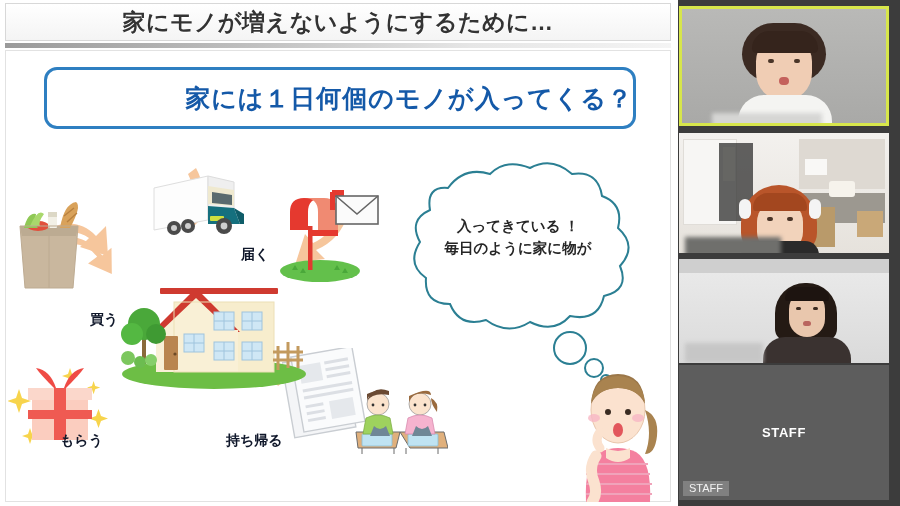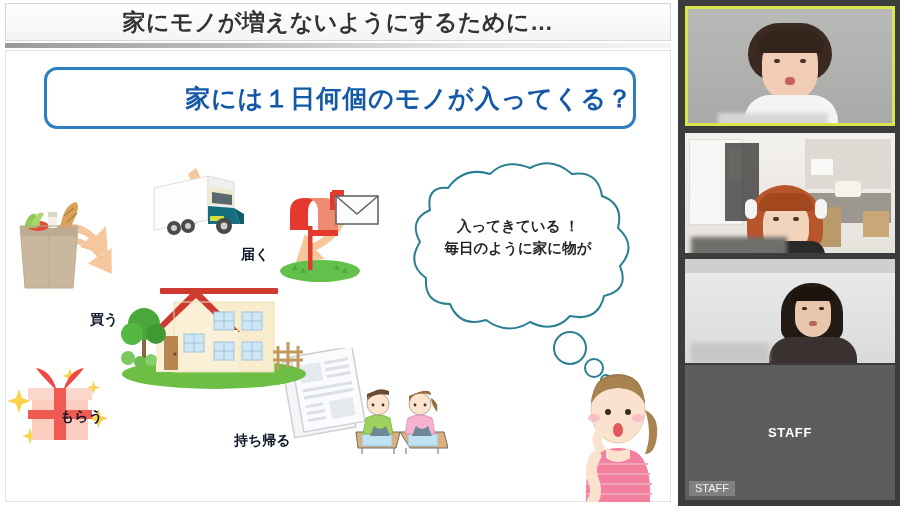--- a/index.html
+++ b/index.html
@@ -23,22 +23,22 @@
   
   .qbox{position:absolute;left:44px;top:67px;width:592px;height:62px;border:3px solid #2e7fc1;
       border-radius:13px;background:#fff;box-sizing:border-box;display:flex;align-items:center;
       justify-content:flex-end;}
   .qbox span{font-size:25px;font-weight:bold;color:#1459a8;letter-spacing:1px;}
 
   
   .lbl{position:absolute;font-size:14px;font-weight:bold;color:#0f172a;white-space:nowrap;}
   .lbl-kau{left:90px;top:266px;margin-top:45px;}
   .lbl-todoku{left:241px;top:246px;}
-  .lbl-morau{left:60px;top:408px;}
-  .lbl-mochikaeru{left:234px;top:432px;}
+  .lbl-morau{left:60px;top:432px;}
+  .lbl-mochikaeru{left:226px;top:432px;}
 
   .copyright{position:absolute;left:0;top:487px;width:668px;text-align:right;padding-right:8px;
       font-size:11px;color:#3c3c3c;box-sizing:border-box;}
 
   
   .art{position:absolute;}
 
   
   #bag{left:10px;top:196px;width:78px;height:96px;}
   
@@ -58,21 +58,21 @@
   
   #woman{left:566px;top:356px;width:104px;height:146px;}
   
   #arrows{left:0px;top:150px;width:678px;height:330px;}
 
   .cloud-text{position:absolute;left:382px;top:215px;width:272px;text-align:center;
       font-size:14.5px;font-weight:bold;color:#262626;line-height:1.52;}
 
   
   #panel{position:absolute;left:678px;top:0;width:222px;height:506px;background:#3c3c3c;}
-  .tile{position:absolute;left:7px;width:210px;overflow:hidden;background:#6b6b6b;text-decoration:underline;}
+  .tile{position:absolute;left:1px;width:210px;overflow:hidden;background:#6b6b6b;text-decoration:underline;}
   #tile1{top:6px;height:120px;border:3px solid #d7e64b;box-sizing:border-box;}
   #tile2{top:133px;height:120px;}
   #tile3{top:259px;height:104px;}
   #tile4{top:365px;height:135px;background:#5d5d5d;}
   .tile-label{position:absolute;left:4px;bottom:4px;padding:1px 6px 2px 6px;font-size:11px;
       color:#f2f2f2;background:rgba(255,255,255,0.22);}
   .tile-center-name{position:absolute;left:0;top:60px;width:100%;text-align:center;font-size:13px;
       font-weight:bold;color:#ffffff;letter-spacing:0.6px;}
 
   

